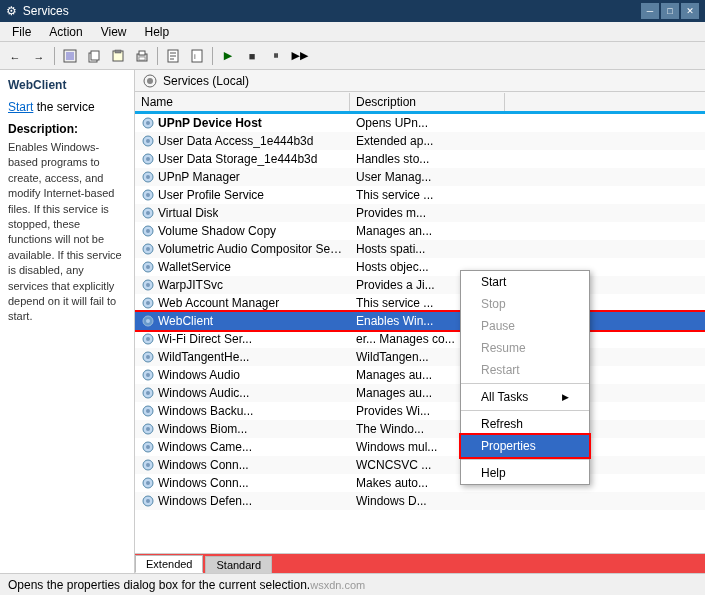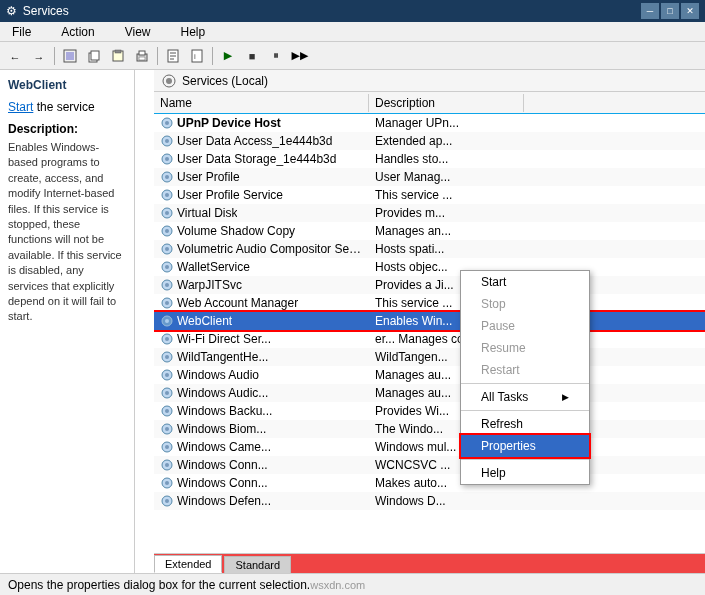--- a/index.html
+++ b/index.html
@@ -44,21 +44,21 @@
     }
 
     
     .menu-bar {
       background: #f0f0f0;
       height: 20px;
       display: flex;
       align-items: center;
       padding: 0 4px;
       border-bottom: 1px solid #ccc;
-      gap: 14px;
+      gap: 2px;
     }
     .menu-item {
       padding: 2px 8px;
       font-size: 12px;
       cursor: pointer;
     }
 
     
     .toolbar {
       background: #f0f0f0;
@@ -87,21 +87,20 @@
       margin: 0 2px;
     }
     .toolbar-btn-play { color: #006600; }
     .toolbar-btn-stop { color: #333; }
 
     
     .main-container {
       display: flex;
       height: calc(595px - 22px - 20px - 28px - 22px);
       background: white;
-      gap: 19px;
     }
 
     
     .left-panel {
       width: 135px;
       background: white;
       border-right: 1px solid #ccc;
       padding: 8px;
       display: flex;
       flex-direction: column;
@@ -136,21 +135,21 @@
       display: flex;
       flex-direction: column;
       overflow: hidden;
       position: relative;
     }
 
     
     .list-header {
       display: flex;
       background: #f5f5f5;
-      border-bottom: 1px solid #0ea5e9;
+      border-bottom: 3px solid #0ea5e9;
       height: 22px;
       align-items: center;
     }
     .list-header-col {
       font-size: 12px;
       padding: 2px 6px;
       border-right: 1px solid #ccc;
       font-weight: normal;
       overflow: hidden;
       white-space: nowrap;
@@ -368,21 +367,21 @@
 
     <div class="services-list">
     <div class="service-row">
           <div class="service-name-cell">
             <svg width="14" height="14" viewBox="0 0 14 14" style="margin-right: 3px; flex-shrink: 0;">
               <circle cx="7" cy="7" r="5" fill="#c0d8f0" stroke="#5588aa" stroke-width="1"></circle>
               <circle cx="7" cy="7" r="2" fill="#7799bb"></circle>
             </svg>
             <span style="overflow: hidden; text-overflow: ellipsis; white-space: nowrap; font-weight: bold;">UPnP Device Host</span>
           </div>
-          <div class="service-cell col-desc">Manager UPn...</div>
+          <div class="service-cell col-desc">Opens UPn...</div>
         </div>
         <div class="service-row">
           <div class="service-name-cell">
             <svg width="14" height="14" viewBox="0 0 14 14" style="margin-right: 3px; flex-shrink: 0;">
               <circle cx="7" cy="7" r="5" fill="#c0d8f0" stroke="#5588aa" stroke-width="1"></circle>
               <circle cx="7" cy="7" r="2" fill="#7799bb"></circle>
             </svg>
             <span style="overflow: hidden; text-overflow: ellipsis; white-space: nowrap;">User Data Access_1e444b3d</span>
           </div>
           <div class="service-cell col-desc">Extended ap...</div>
@@ -396,21 +395,21 @@
             <span style="overflow: hidden; text-overflow: ellipsis; white-space: nowrap;">User Data Storage_1e444b3d</span>
           </div>
           <div class="service-cell col-desc">Handles sto...</div>
         </div>
         <div class="service-row">
           <div class="service-name-cell">
             <svg width="14" height="14" viewBox="0 0 14 14" style="margin-right: 3px; flex-shrink: 0;">
               <circle cx="7" cy="7" r="5" fill="#c0d8f0" stroke="#5588aa" stroke-width="1"></circle>
               <circle cx="7" cy="7" r="2" fill="#7799bb"></circle>
             </svg>
-            <span style="overflow: hidden; text-overflow: ellipsis; white-space: nowrap;">User Profile</span>
+            <span style="overflow: hidden; text-overflow: ellipsis; white-space: nowrap;">UPnP Manager</span>
           </div>
           <div class="service-cell col-desc">User Manag...</div>
         </div>
         <div class="service-row">
           <div class="service-name-cell">
             <svg width="14" height="14" viewBox="0 0 14 14" style="margin-right: 3px; flex-shrink: 0;">
               <circle cx="7" cy="7" r="5" fill="#c0d8f0" stroke="#5588aa" stroke-width="1"></circle>
               <circle cx="7" cy="7" r="2" fill="#7799bb"></circle>
             </svg>
             <span style="overflow: hidden; text-overflow: ellipsis; white-space: nowrap;">User Profile Service</span>

